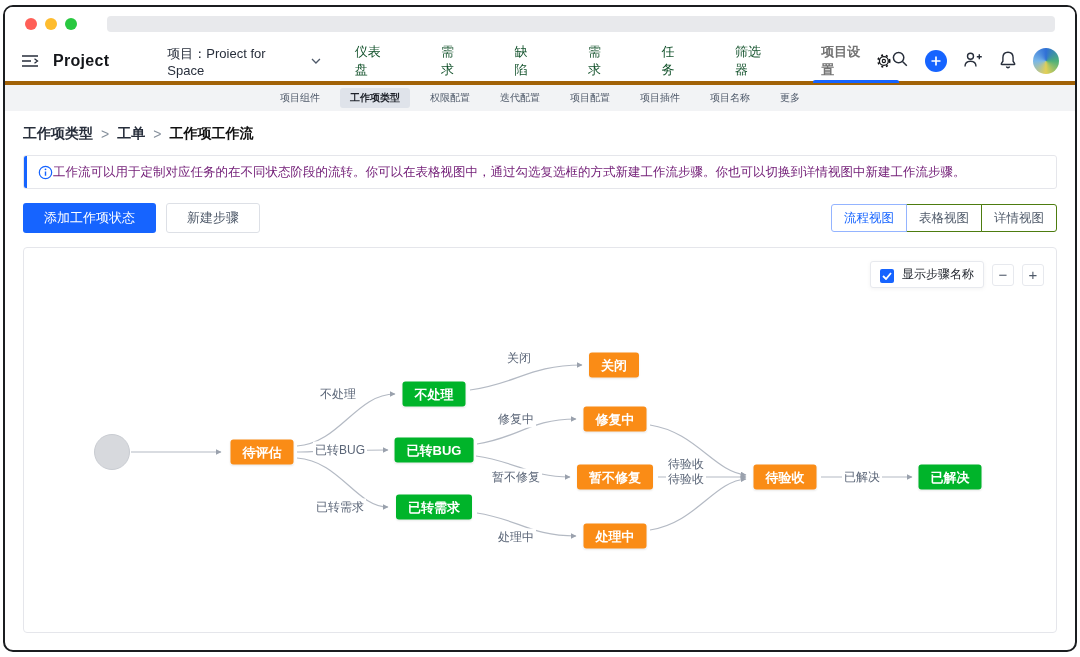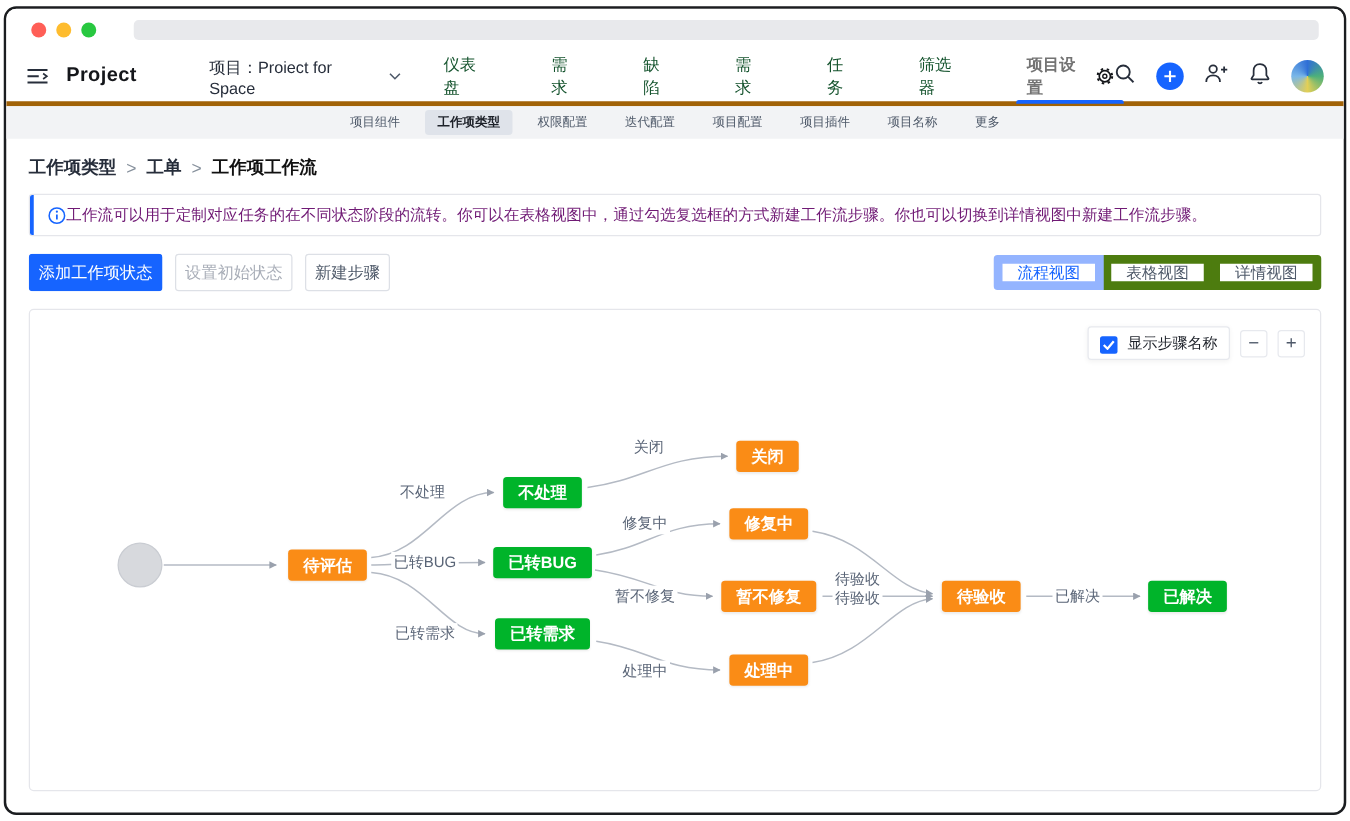--- a/index.html
+++ b/index.html
@@ -43,28 +43,28 @@
   .breadcrumb { display:flex; align-items:center; gap:8px; font-size:14px; color:#272e3b; font-weight:600; }
   .breadcrumb .sep { color:#86909c; font-weight:400; }
   .breadcrumb .current { font-weight:800; color:#111; }
 
   .info-banner { margin-top:12px; position:relative; border:1px solid #e5e6eb; border-radius:3px;
     height:34px; display:flex; align-items:center; padding:0 12px 0 14px; overflow:hidden; }
   .banner-accent { position:absolute; left:0; top:0; bottom:0; width:3px; background:#1664ff; }
   .banner-text { font-size:12.5px; color:#701a75; }
 
   .toolbar { margin-top:14px; display:flex; align-items:center; gap:10px; }
-  .btn { height:30px; display:inline-flex; align-items:center; padding:0 7px; font-size:13px;
+  .btn { height:30px; display:inline-flex; align-items:center; padding:0 20px; font-size:13px;
     border-radius:3px; border:1px solid transparent; white-space:nowrap; }
   .btn-primary { background:#1664ff; color:#fff; }
   .btn-plain { background:#fff; border-color:#dde0e6; color:#4e5969; }
   .btn-plain.dimmed { color:#a9aeb8; }
   .view-group { margin-left:auto; display:flex; }
   .view-btn { height:28px; padding:0 12px; font-size:12.5px; display:flex; align-items:center;
-    background:#fff; border:7px solid #4d7c0f; color:#4e5969; margin-left:-1px; white-space:nowrap; }
+    background:#fff; border:1px solid #4d7c0f; color:#4e5969; margin-left:-1px; white-space:nowrap; }
   .view-btn:first-child { margin-left:0; border-radius:3px 0 0 3px; }
   .view-btn:last-child { border-radius:0 3px 3px 0; }
   .view-btn.active { color:#1664ff; border-color:#94b4ff; position:relative; z-index:1; }
 
   
   .canvas { margin-top:14px; position:relative; height:386px; border:1px solid #e5e6eb;
     border-radius:4px; background:#fff; overflow:hidden; }
   .edges { position:absolute; left:0; top:0; }
   .flow-node { position:absolute; transform:translate(-50%,-50%); color:#fff; font-size:13px;
     font-weight:600; line-height:1; padding:6px 12px; border-radius:3px; white-space:nowrap;
@@ -193,21 +193,20 @@
       <svg width="15" height="15" viewBox="0 0 16 16">
           <circle cx="8" cy="8" r="6.6" fill="none" stroke="#1664ff" stroke-width="1.3"></circle>
           <path d="M8 7v4.4" stroke="#1664ff" stroke-width="1.5"></path>
           <circle cx="8" cy="4.6" r=".95" fill="#1664ff"></circle>
         </svg>
       <span class="banner-text">工作流可以用于定制对应任务的在不同状态阶段的流转。你可以在表格视图中，通过勾选复选框的方式新建工作流步骤。你也可以切换到详情视图中新建工作流步骤。</span>
     </div>
 
     <div class="toolbar">
       <button class="btn btn-primary">添加工作项状态</button>
-      <button class="btn btn-plain dimmed">设置初始状态</button>
       <button class="btn btn-plain">新建步骤</button>
       <div class="view-group">
         <button class="view-btn active">流程视图</button>
         <button class="view-btn">表格视图</button>
         <button class="view-btn">详情视图</button>
       </div>
     </div>
 
     <div class="canvas">
 

